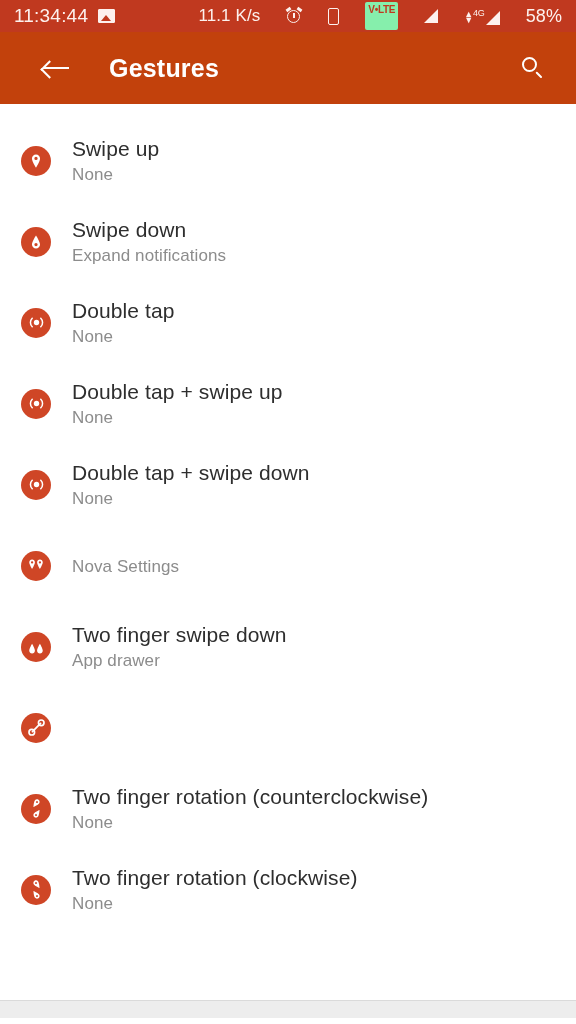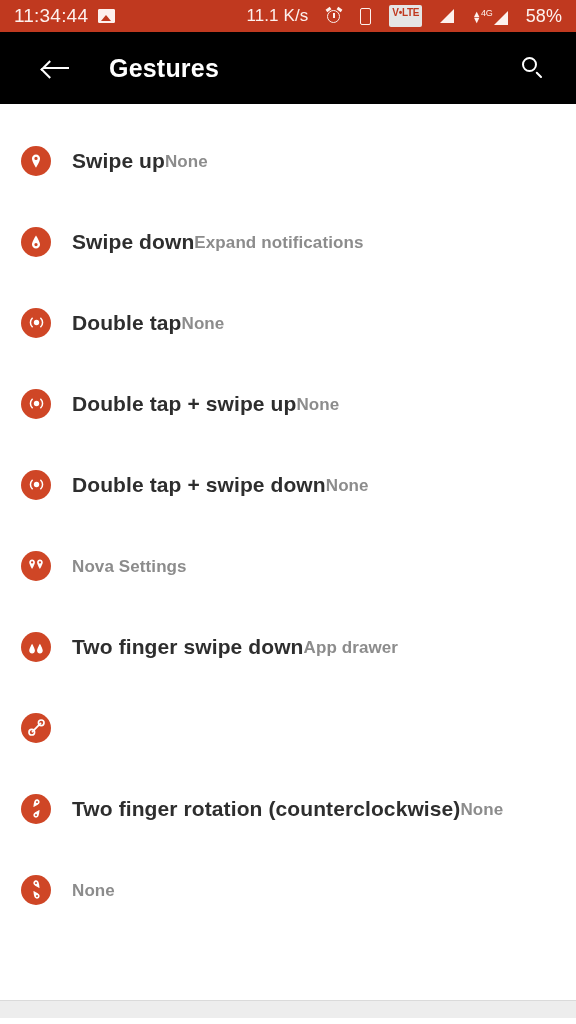--- a/index.html
+++ b/index.html
@@ -39,21 +39,21 @@
   }
   .sb-clock {
     font-size: 19px;
     letter-spacing: 0.2px;
     color: #fdf1ee;
   }
   .sb-right {
     margin-left: auto;
     display: flex;
     align-items: center;
-    gap: 18px;
+    gap: 26px;
   }
   .sb-speed {
     font-size: 17px;
     color: #fdf1ee;
     letter-spacing: 0.1px;
   }
   .sb-batt {
     font-size: 18px;
     color: #fdf1ee;
     letter-spacing: 0.1px;
@@ -102,26 +102,26 @@
   .ico-alarm .ear-l { left: 0px; transform: rotate(-35deg); }
   .ico-alarm .ear-r { right: 0px; transform: rotate(35deg); }
   .ico-sim {
     width: 11px; height: 17px;
     border: 1.7px solid #fdf1ee;
     border-radius: 2px;
     box-sizing: border-box;
     position: relative;
   }
   .ico-volte {
-    background: #e5e5e5;
+    background: #86efac;
     color: #c0391f;
     font-size: 10px;
     font-weight: bold;
     line-height: 1;
-    padding: 3px 3px 9px 3px;
+    padding: 3px 3px 15px 3px;
     border-radius: 2px;
     letter-spacing: -0.3px;
   }
   .ico-sig {
     width: 0; height: 0;
     border-left: 14px solid transparent;
     border-bottom: 14px solid #fdf1ee;
   }
   .sig-group {
     display: flex;
@@ -142,21 +142,21 @@
     font-size: 9px;
     color: #fdf1ee;
     margin-bottom: 7px;
     margin-left: -1px;
     letter-spacing: -0.2px;
   }
 
   
   .app-bar {
     height: 72px;
-    background: #000000;
+    background: #c2410c;
     display: flex;
     align-items: center;
     padding: 0 20px;
     box-sizing: border-box;
     position: relative;
   }
   .back-btn {
     width: 40px; height: 40px;
     display: flex;
     align-items: center;
@@ -250,24 +250,23 @@
     height: 30px;
     border-radius: 50%;
     background: #cf4626;
     display: flex;
     align-items: center;
     justify-content: center;
   }
   .badge svg { display: block; }
   .texts {
     display: flex;
-    flex-direction: row;
+    flex-direction: column;
     justify-content: flex-start;
     padding-right: 20px;
-    font-weight: bold;
   }
   .r-title {
     font-size: 21px;
     color: #2e2e2e;
     line-height: 1.2;
     letter-spacing: 0.1px;
   }
   .r-sub {
     font-size: 17px;
     color: #8c8c8c;
@@ -484,20 +483,21 @@
         <span class="badge">
           <svg width="21" height="21" viewBox="0 0 24 24">
             <g transform="rotate(-35 12 12) scale(-1,1) translate(-24,0)">
               <path fill="#fff" d="M8.2 2.6c-1.7 0-3 1.3-3 3 0 2.2 3 7 3 7s3-4.8 3-7c0-1.7-1.3-3-3-3zm0 4.2a1.2 1.2 0 1 1 0-2.4 1.2 1.2 0 0 1 0 2.4z"></path>
               <path fill="#fff" d="M15.8 21.4c1.7 0 3-1.3 3-3 0-2.2-3-7-3-7s-3 4.8-3 7c0 1.7 1.3 3 3 3zm0-4.2a1.2 1.2 0 1 1 0 2.4 1.2 1.2 0 0 1 0-2.4z"></path>
             </g>
           </svg>
         </span>
       </div>
       <div class="texts">
+        <span class="r-title">Two finger rotation (clockwise)</span>
         <span class="r-sub">None</span>
       </div>
     </div>
 
   </div>
 
   <div class="bottom-divider"></div>
   <div class="nav-strip"></div>
   <div class="nav-bottom"></div>
 

